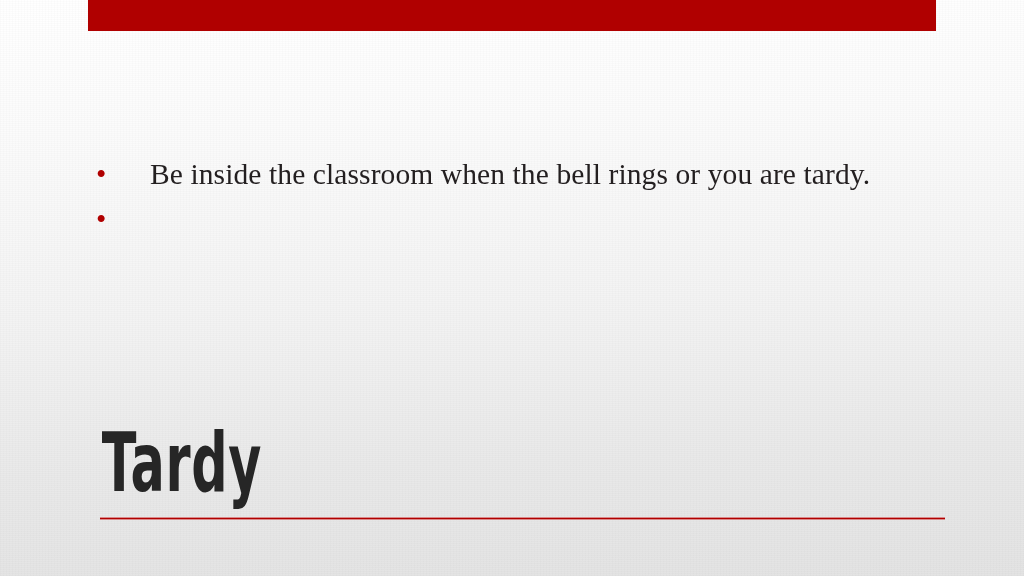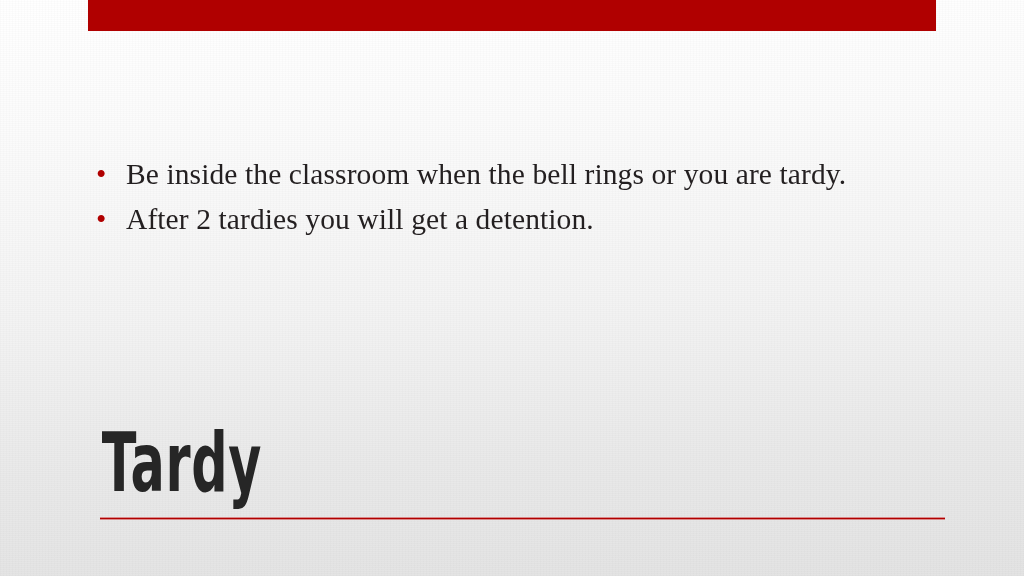--- a/index.html
+++ b/index.html
@@ -65,20 +65,21 @@
   .bullet-row .bullet-mark {
     position: absolute;
     left: 8px;
     top: 0;
     color: #b00000;
     font-size: 29.5px;
     line-height: 44px;
   }
   .bullet-text {
     display: inline;
+    margin-left: 24px;
   }
 
   
   #title-block {
     position: absolute;
     left: 100px;
     top: 420px;
     width: 848px;
   }
   #slide-title {
@@ -113,21 +114,20 @@
 
   <div id="top-bar"></div>
 
   <ul id="body-list">
     <li class="bullet-row">
       <span class="bullet-mark">•</span>
       <span class="bullet-text">Be inside the classroom when the bell rings or you are tardy.</span>
     </li>
     <li class="bullet-row">
       <span class="bullet-mark">•</span>
-      <span class="bullet-text">After 2 tardies you will get a detention.</span>
     </li>
   </ul>
 
   <div id="title-block">
     <h1 id="slide-title">Tardy</h1>
     <div id="title-rule"></div>
   </div>
 
 </div>
 

